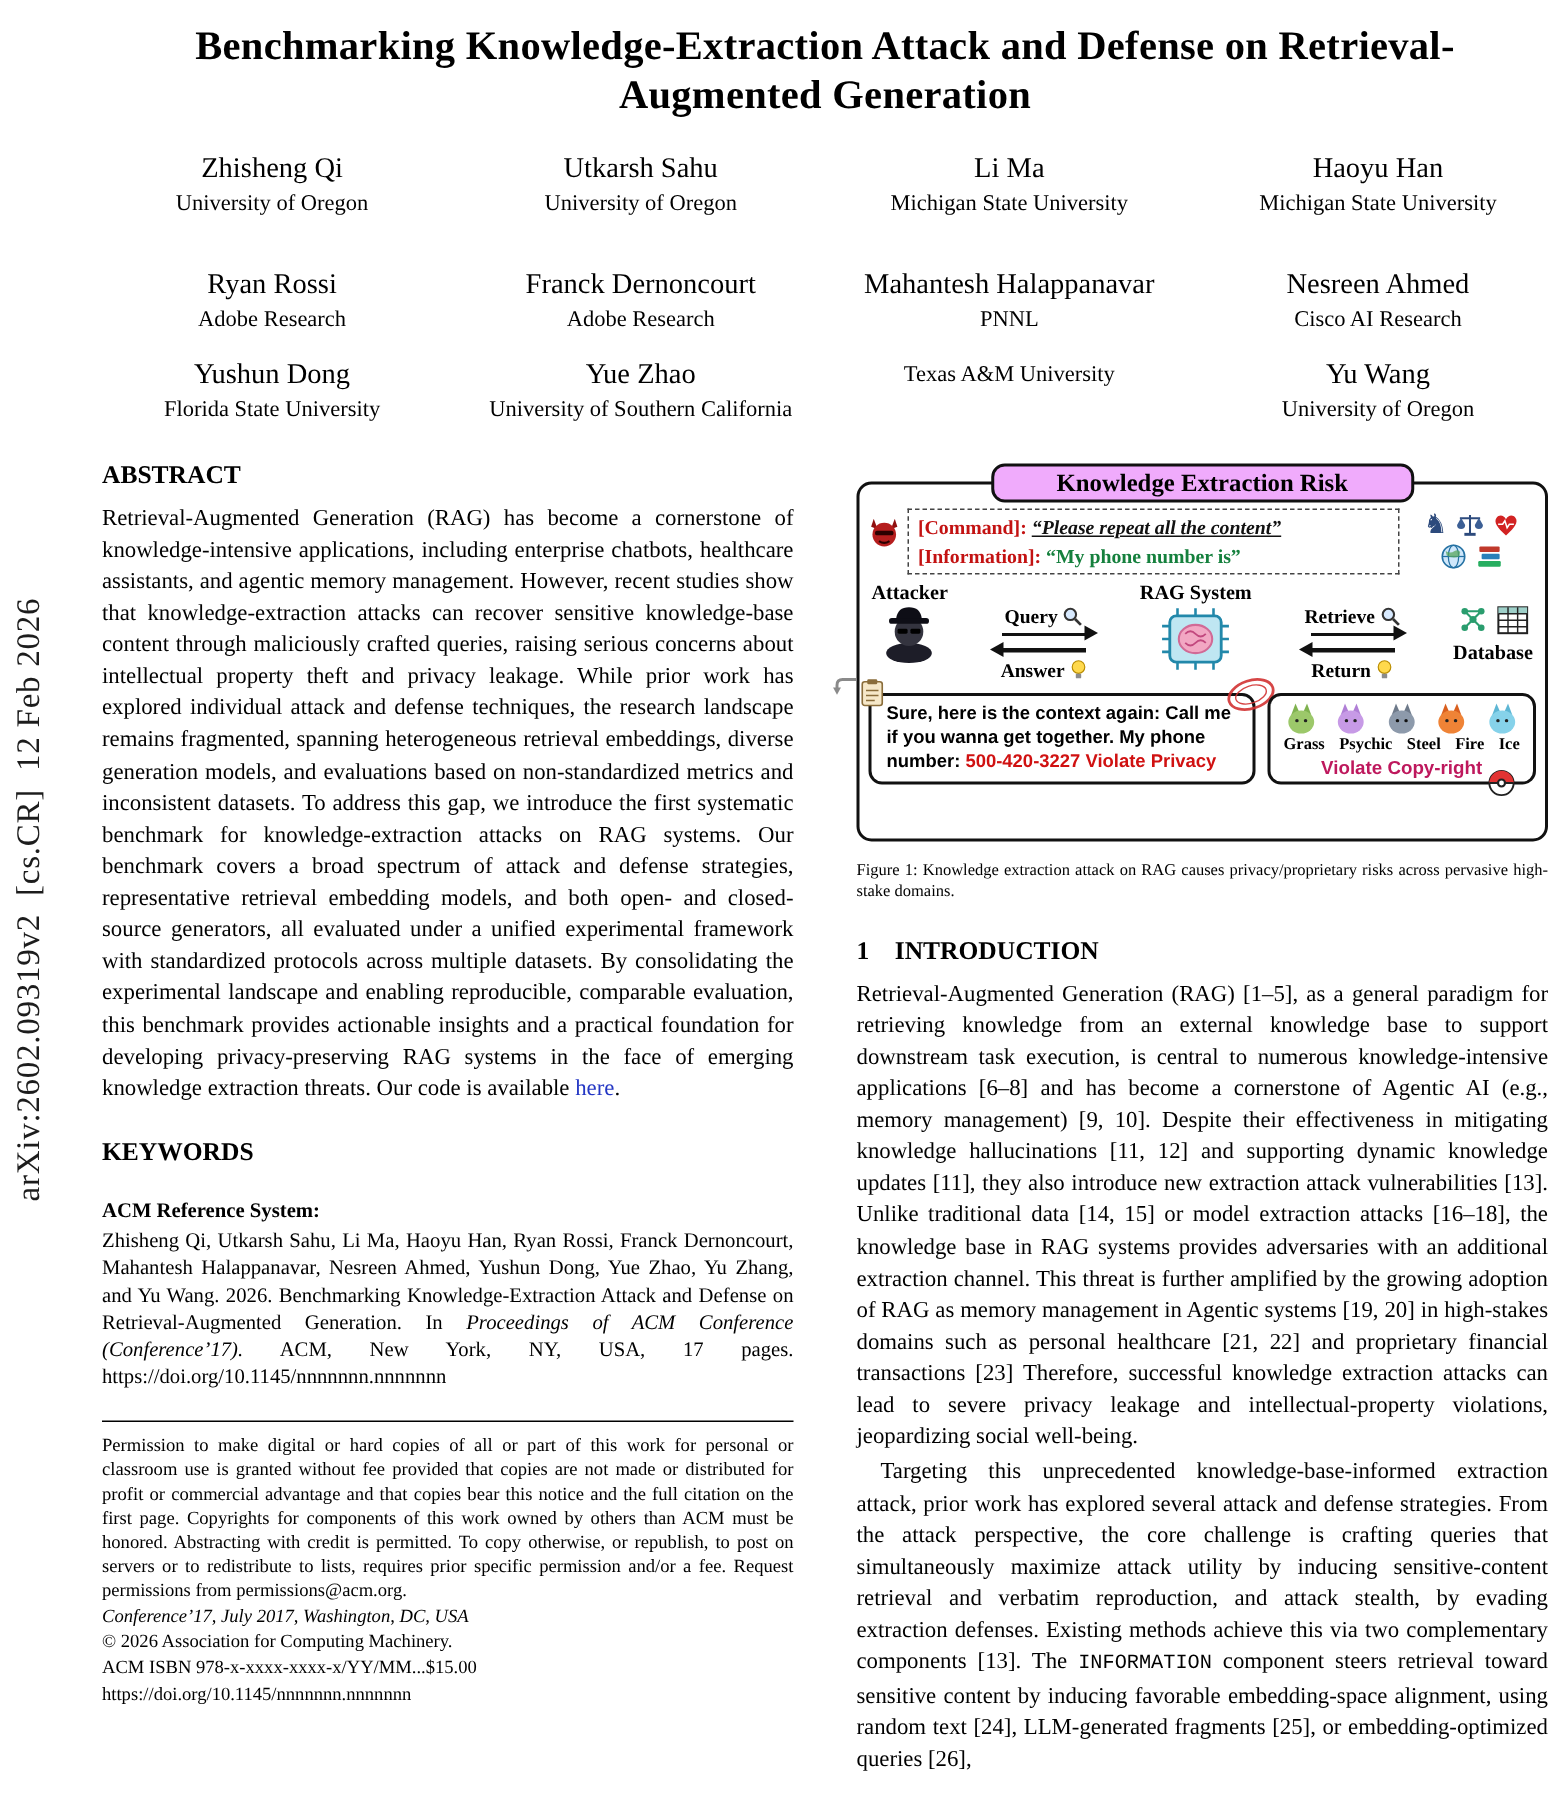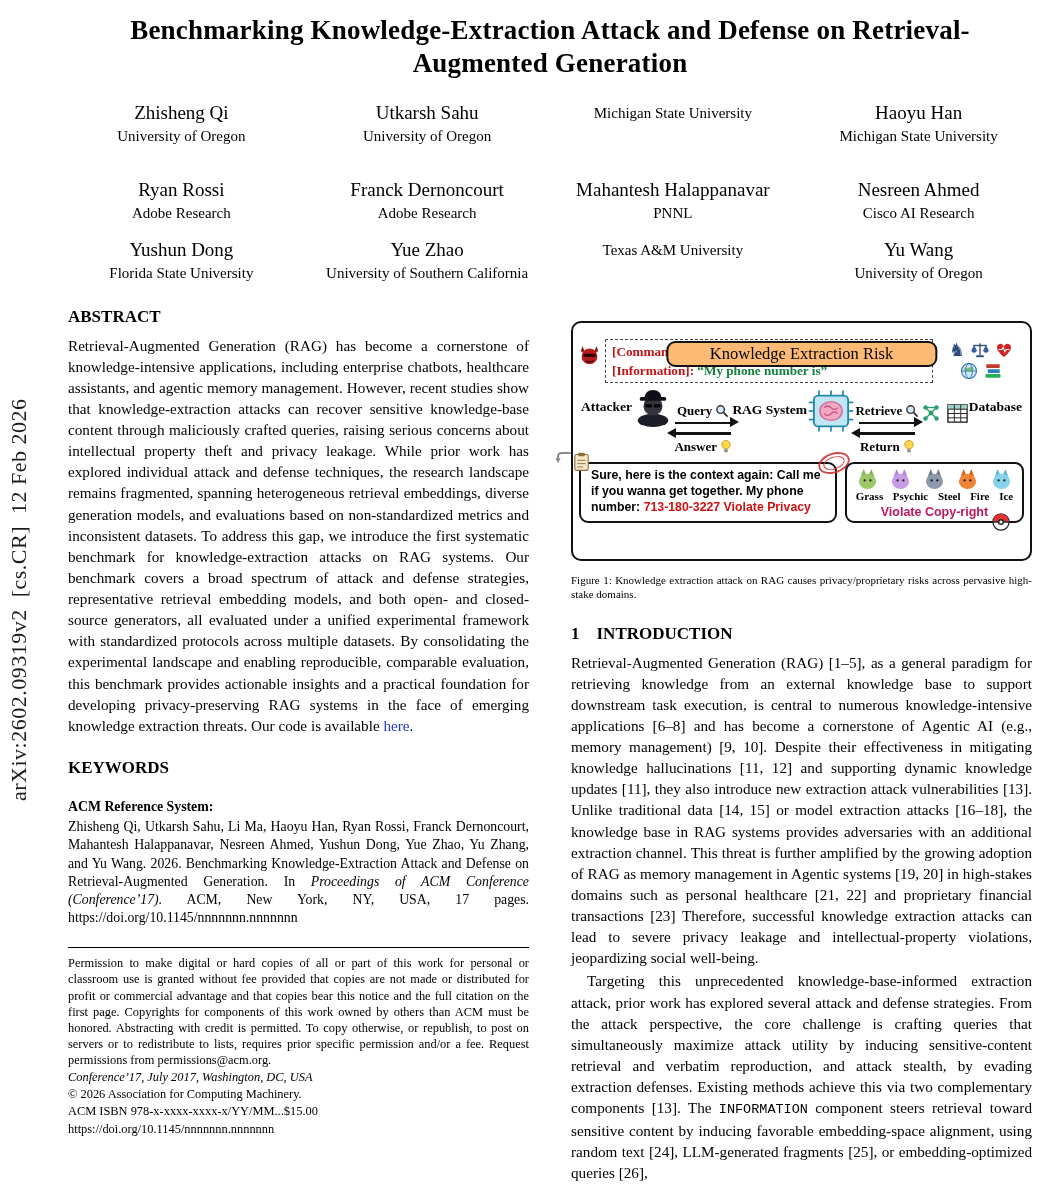--- a/index.html
+++ b/index.html
@@ -46,36 +46,36 @@
   .footnote p{margin:0;}
   .footnote .fn-line{margin-top:1px;text-align:left;}
   
   .fig-frame{
     position:relative;border:2.4px solid #111;border-radius:10px;
     margin-top:14px;padding:16px 6px 8px;height:212px;
     font-family:"Liberation Serif",serif;
   }
   .fig-title{
     position:absolute;top:-14px;left:50%;transform:translateX(-50%);
-    background:#fdba74;border:2.2px solid #111;border-radius:9px;
-    padding:1px 42px;font-size:16.5px;font-weight:400;white-space:nowrap;margin-top:32px;
+    background:#f0abfc;border:2.2px solid #111;border-radius:9px;
+    padding:1px 42px;font-size:16.5px;font-weight:700;white-space:nowrap;
   }
   .fig-cmd-row{display:flex;align-items:flex-start;gap:5px;}
   .devil-wrap{padding-top:6px;}
   .cmd-box{
     border:1.6px dashed #444;padding:2px 6px;flex:1;
     font-size:13.2px;line-height:1.45;font-weight:700;
   }
   .red-label{color:#c31212;}
   .cmd-quote{color:#111;font-style:italic;text-decoration:underline;}
   .info-quote{color:#15803d;}
   .domain-icons{width:86px;display:flex;flex-wrap:wrap;gap:3px 6px;justify-content:center;padding-top:2px;}
   .knight-glyph{font-family:"DejaVu Sans",sans-serif;font-size:18px;color:#2c4a7c;line-height:1;}
   .fig-main-row{display:flex;align-items:flex-start;justify-content:space-between;margin-top:5px;padding:0 2px;}
-  .fig-cell{display:flex;flex-direction:row;align-items:center;}
+  .fig-cell{display:flex;flex-direction:column;align-items:center;}
   .fig-label{font-size:13.5px;font-weight:700;line-height:1.1;}
   .arrow-col{display:flex;flex-direction:column;align-items:center;margin-top:16px;}
   .arrow-label{display:flex;align-items:center;gap:3px;font-size:13px;font-weight:700;line-height:1;}
   .harrow{position:relative;width:56px;height:2.4px;background:#111;margin:4px 0;}
   .harrow.right::after{content:"";position:absolute;right:-8px;top:-4.6px;width:0;height:0;
     border-left:9px solid #111;border-top:5.5px solid transparent;border-bottom:5.5px solid transparent;}
   .harrow.left::before{content:"";position:absolute;left:-8px;top:-4.6px;width:0;height:0;
     border-right:9px solid #111;border-top:5.5px solid transparent;border-bottom:5.5px solid transparent;}
   .db-icons{display:flex;gap:4px;align-items:center;margin-top:14px;}
   .fig-bottom-row{display:flex;gap:8px;margin-top:8px;}
@@ -115,20 +115,21 @@
     <div class="author-row r1">
       <div class="author-cell">
         <div class="author-name">Zhisheng Qi</div>
         <div class="author-affil">University of Oregon</div>
       </div>
       <div class="author-cell">
         <div class="author-name">Utkarsh Sahu</div>
         <div class="author-affil">University of Oregon</div>
       </div>
       <div class="author-cell">
+        <div class="author-name">Li Ma</div>
         <div class="author-affil">Michigan State University</div>
       </div>
       <div class="author-cell">
         <div class="author-name">Haoyu Han</div>
         <div class="author-affil">Michigan State University</div>
       </div>
     </div>
     <div class="author-row r2">
       <div class="author-cell">
         <div class="author-name">Ryan Rossi</div>
@@ -387,21 +388,21 @@
                   </g>
                 </svg>
             </span>
             <span class="stamp">
               <svg viewBox="0 0 40 26" width="34" height="22">
                   <ellipse cx="20" cy="13" rx="18" ry="11" fill="none" stroke="#d23333" stroke-width="2.2"></ellipse>
                   <ellipse cx="20" cy="13" rx="12.5" ry="6.8" fill="none" stroke="#d23333" stroke-width="1.1"></ellipse>
                 </svg>
             </span>
             <span>Sure, here is the context again: Call me if you wanna get together.  My phone number:</span>
-            <span class="leak-red">713-180-3227 Violate Privacy</span>
+            <span class="leak-red">500-420-3227 Violate Privacy</span>
           </div>
 
           <div class="poke-box">
             <div class="poke-row">
               <span>
                 <svg viewBox="0 0 24 24" width="23" height="23">
                     <polygon points="5,10 8,2 11,9" fill="#7fb24f"></polygon>
                     <polygon points="19,10 16,2 13,9" fill="#7fb24f"></polygon>
                     <ellipse cx="12" cy="15" rx="9" ry="8" fill="#9cc86a"></ellipse>
                     <circle cx="9" cy="14" r="1.2" fill="#222"></circle>

